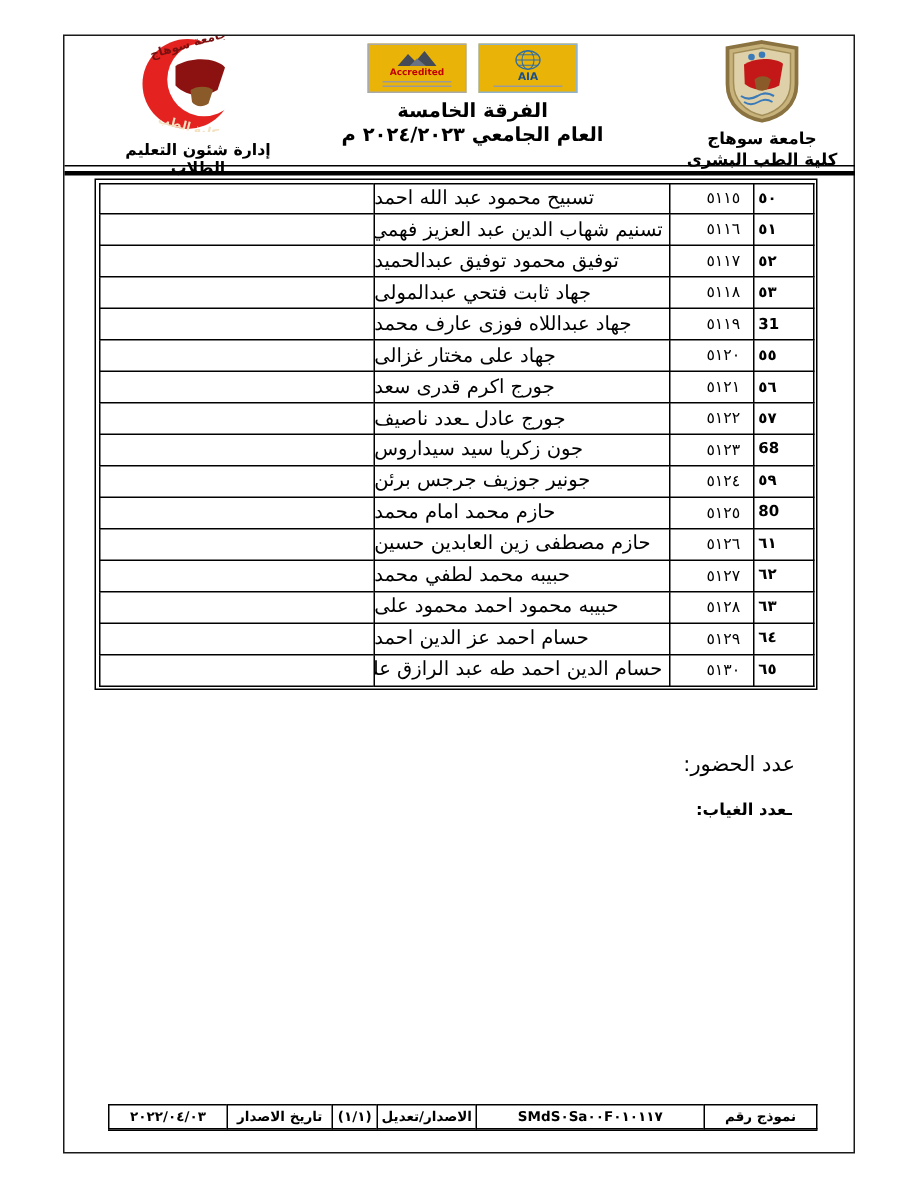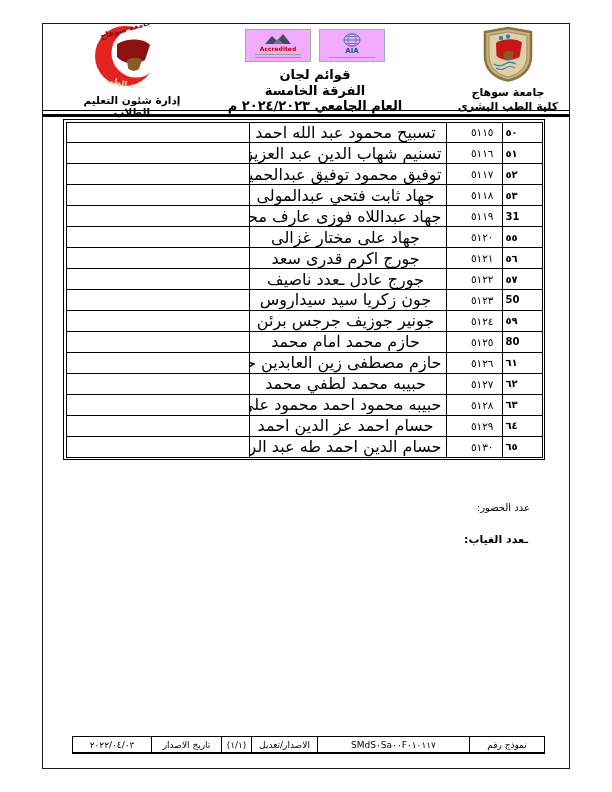--- a/index.html
+++ b/index.html
@@ -14,21 +14,21 @@
     border:1.5px solid #1a1a1a;
   }
   
   .logo-right { position:absolute; left:448px; top:26px; width:120px; text-align:center; }
   .logo-right .uni-line { font-size:11px; font-weight:bold; line-height:14px; direction:rtl; }
   .logo-left { position:absolute; left:64px; top:24px; width:136px; text-align:center; }
   .logo-left .dept-line { font-size:10.5px; font-weight:bold; margin-top:2px; direction:rtl; }
   .center-head { position:absolute; left:212px; top:29px; width:206px; text-align:center; }
   .badges { display:flex; justify-content:center; gap:8px; }
   .badge {
-    width:66px; height:33px; border:1px solid #aaa; background:#f0abfc;
+    width:66px; height:33px; border:1px solid #aaa; background:#eab308;
     display:flex; flex-direction:column; align-items:center; justify-content:center; padding:1px;
   }
   .badge-aia { border-color:#8fb3cc; }
   .badge .btext { font-size:6px; font-weight:bold; line-height:7px; }
   .badge .btext.red { color:#c00000; }
   .badge .btext.blue { color:#1a4f8a; font-size:7px; }
   .microline { width:46px; height:1.5px; background:#9a9a9a; margin-top:1.5px; }
   .titles { margin-top:5px; direction:rtl; }
   .titles .t { font-size:13px; font-weight:bold; line-height:15.5px; }
   .sep-thin  { position:absolute; left:43px; top:110px; width:527px; height:1.2px; background:#000; }
@@ -39,31 +39,31 @@
     border:1.5px solid #000; padding:1.5px;
   }
   table.students {
     width:100%; height:100%; border-collapse:collapse; direction:rtl; table-layout:fixed;
   }
   table.students td {
     border:1px solid #000; vertical-align:middle; overflow:hidden; white-space:nowrap;
   }
   td.seq  { font-weight:bold; text-align:left;  font-size:10px;   padding-left:3px; }
   td.sid  { text-align:right; font-size:10.5px; padding-right:8px;margin-left:34px; }
-  td.name { text-align:center; font-size:16px; padding-right:4px; }
+  td.name { text-align:left; font-size:13px; padding-right:4px; }
   td.sig  { }
   
-  .present { position:absolute; top:502px; right:82px; direction:rtl; font-size:10px; }
+  .present { position:absolute; top:502px; right:82px; direction:rtl; font-size:14px; }
   .absent  { position:absolute; top:533px; right:84px; direction:rtl; font-size:11px;font-weight:bold; }
   
   .footer-frame { position:absolute; left:72px; top:736px; width:473px; height:18px; border-bottom:1px solid #000; }
   table.ftable { width:100%; height:100%; border-collapse:collapse; direction:rtl; table-layout:fixed; }
   table.ftable td {
     border:1.2px solid #000; text-align:center; vertical-align:middle;
-    font-size:9px; font-weight:normal; white-space:nowrap; overflow:hidden;
+    font-size:9px; font-weight:bold; white-space:nowrap; overflow:hidden;
   }
 </style>
 </head>
 <body>
 
 <div class="page">
   <div class="page-border"></div>
 
   <div class="logo-right">
     <svg width="54" height="56" viewBox="0 0 54 56">
@@ -97,21 +97,20 @@
           <ellipse cx="9" cy="7" rx="4" ry="6.2" fill="none" stroke="#2e6da4" stroke-width="0.7"></ellipse>
           <line x1="1" y1="7" x2="17" y2="7" stroke="#2e6da4" stroke-width="0.7"></line>
           <line x1="2.2" y1="3.5" x2="15.8" y2="3.5" stroke="#2e6da4" stroke-width="0.6"></line>
           <line x1="2.2" y1="10.5" x2="15.8" y2="10.5" stroke="#2e6da4" stroke-width="0.6"></line>
         </svg>
         <div class="btext blue">AIA</div>
         <div class="microline"></div>
       </div>
     </div>
     <div class="titles">
-      <div class="t">قوائم لجان</div>
       <div class="t">الفرقة الخامسة</div>
       <div class="t">العام الجامعي ٢٠٢٤/٢٠٢٣ م</div>
     </div>
   </div>
 
   <div class="logo-left">
     <svg width="106" height="64" viewBox="0 0 106 64">
       <circle cx="46" cy="32" r="30" fill="#e42320"></circle>
       <circle cx="57" cy="29" r="24.5" fill="#ffffff"></circle>
       <path d="M38 20 C50 13 66 15 71 21 L66 36 C56 42 45 40 38 33 Z" fill="#8c1212"></path>
@@ -176,21 +175,21 @@
             <td class="name">جورج اكرم قدرى سعد</td>
             <td class="sig"></td>
           </tr>
           <tr>
             <td class="seq">٥٧</td>
             <td class="sid">٥١٢٢</td>
             <td class="name">جورج عادل ـعدد ناصيف</td>
             <td class="sig"></td>
           </tr>
           <tr>
-            <td class="seq">50</td>
+            <td class="seq">68</td>
             <td class="sid">٥١٢٣</td>
             <td class="name">جون زكريا سيد سيداروس</td>
             <td class="sig"></td>
           </tr>
           <tr>
             <td class="seq">٥٩</td>
             <td class="sid">٥١٢٤</td>
             <td class="name">جونير جوزيف جرجس برئن</td>
             <td class="sig"></td>
           </tr>

